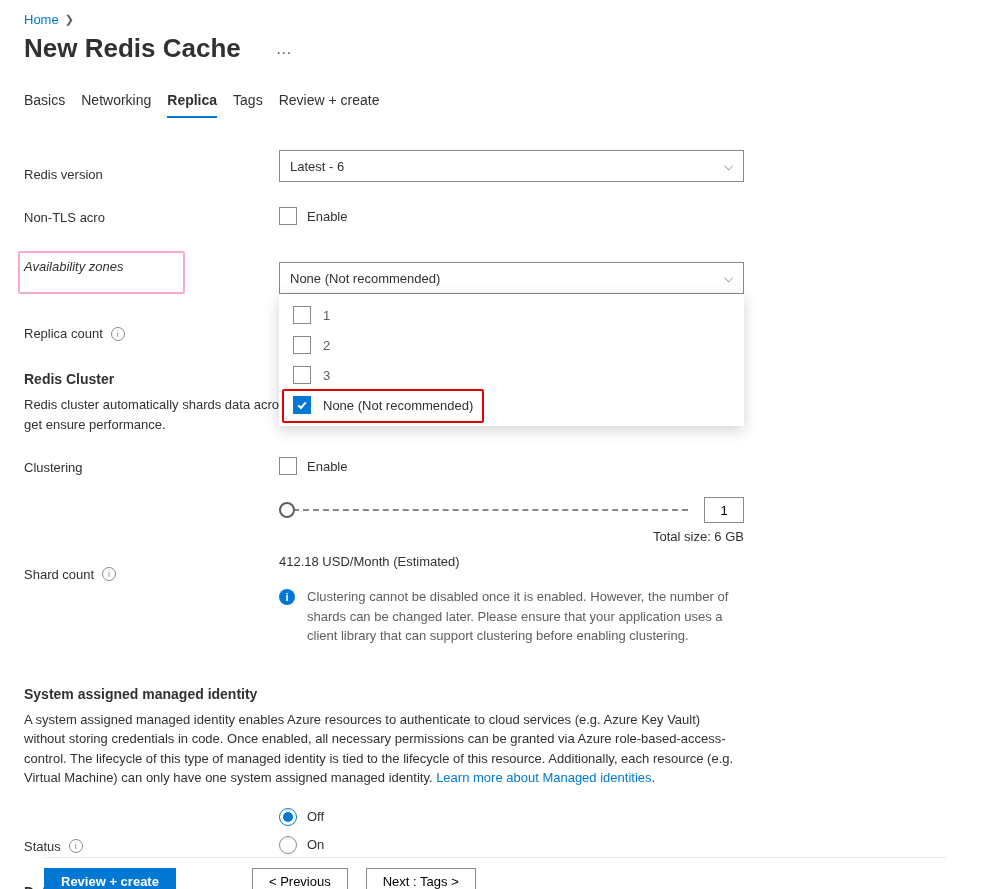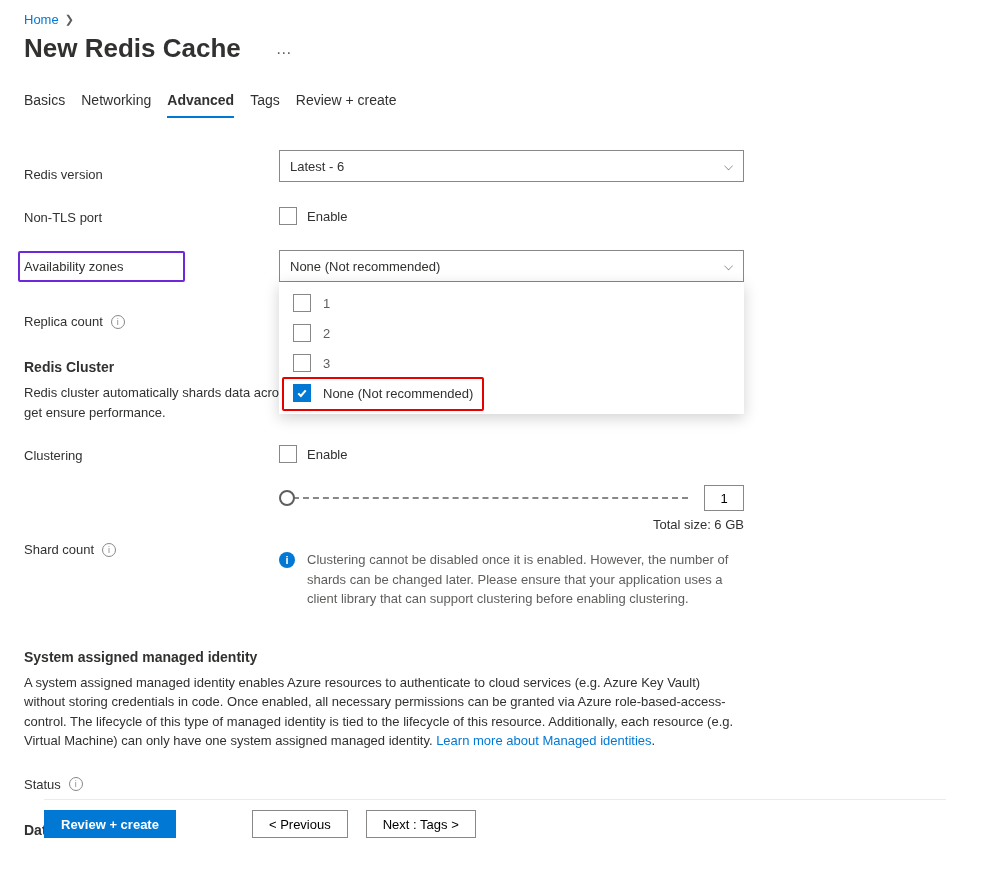--- a/index.html
+++ b/index.html
@@ -29,21 +29,21 @@
     .tab.active { font-weight: 600; border-bottom: 2px solid #0078d4; }
 
     
     .form-area { }
     .form-row { display: flex; align-items: flex-end; margin-bottom: 22px; }
     .form-label-col { width: 255px; flex-shrink:0; color: #323130; font-size: 13px; display: flex; align-items: center; gap: 8px; padding-top: 6px;}
     .form-field-col { flex: 1; position: relative; }
     .info-circle { width: 14px; height: 14px; border: 1px solid #8a8886; border-radius: 50%; display: inline-flex; align-items:center; justify-content:center; font-size: 9px; color: #8a8886; }
 
     
-    .hl-red { border: 2px solid #6d28d9; border-radius: 2px; padding: 6px 60px 6px 4px; margin-left: -6px; display:inline-block; }
+    .hl-red { border: 2px solid #f9a8d4; border-radius: 2px; padding: 6px 60px 18px 4px; margin-left: -6px; display:inline-block;font-style:italic; }
 
     
     .select-box { position: relative; width: 465px; border: 1px solid #8a8886; height: 32px; display: flex; align-items: center; padding: 0 32px 0 10px; font-size: 13px; background: #fff; cursor: pointer; }
     .select-box .chev { position: absolute; right: 10px; top: 50%; transform: translateY(-50%); font-size: 12px; color: #605e5c; }
 
     
     .chk-row { display: flex; align-items: center; gap: 10px; }
     .chk { width: 18px; height: 18px; border: 1px solid #8a8886; display: inline-flex; align-items:center; justify-content:center; background:#fff; cursor:pointer; flex-shrink:0; }
     .chk.checked { background: #0078d4; border-color: #0078d4; color: #fff; }
     .chk.checked svg { width: 12px; height: 12px; fill: none; stroke: #fff; stroke-width: 2.8; }
@@ -107,42 +107,42 @@
 </div>
 
 <div class="title-row">
   <h1>New Redis Cache</h1>
   <span class="more">…</span>
 </div>
 
 <div class="tabs">
   <div class="tab">Basics</div>
   <div class="tab">Networking</div>
-  <div class="tab active">Advanced</div>
+  <div class="tab active">Replica</div>
   <div class="tab">Tags</div>
   <div class="tab">Review + create</div>
 </div>
 
 <div class="form-area">
 
   <div class="form-row">
     <div class="form-label-col">
       <span>Redis version</span>
     </div>
     <div class="form-field-col">
       <div class="select-box">
         <span>Latest - 6</span>
         <span class="chev">⌵</span>
       </div>
     </div>
   </div>
 
   <div class="form-row">
     <div class="form-label-col">
-      <span>Non-TLS port</span>
+      <span>Non-TLS acro</span>
     </div>
     <div class="form-field-col">
       <div class="chk-row">
         <span class="chk"></span>
         <span>Enable</span>
       </div>
     </div>
   </div>
 
   <div class="form-row" style="margin-bottom: 26px;">
@@ -214,37 +214,50 @@
     </div>
     <div class="form-field-col">
       <div class="slider-wrap">
         <div class="slider-track">
           <div class="slider-dashes"></div>
           <div class="slider-thumb"></div>
         </div>
         <input class="shard-input" value="1" style="">
       </div>
       <div class="total-size">Total size: 6 GB</div>
+      <div class="estimated">412.18 USD/Month (Estimated)</div>
       <div class="info-note">
         <span class="info-icon">i</span>
         <p>Clustering cannot be disabled once it is enabled. However, the number of shards can be changed later. Please ensure that your application uses a client library that can support clustering before enabling clustering.</p>
       </div>
     </div>
   </div>
 
   <div class="section-heading" style="margin-top:40px;">System assigned managed identity</div>
   <div class="section-desc">
     <span>A system assigned managed identity enables Azure resources to authenticate to cloud services (e.g. Azure Key Vault) without storing credentials in code. Once enabled, all necessary permissions can be granted via Azure role-based-access-control. The lifecycle of this type of managed identity is tied to the lifecycle of this resource. Additionally, each resource (e.g. Virtual Machine) can only have one system assigned managed identity. </span>
     <a href="#">Learn more about Managed identities</a><span>.</span>
   </div>
 
   <div class="form-row" style="margin-bottom:30px;">
     <div class="form-label-col">
       <span>Status</span>
       <span class="info-circle">i</span>
+    </div>
+    <div class="form-field-col">
+      <div class="radio-group">
+        <div class="radio-row">
+          <span class="radio checked"></span>
+          <span>Off</span>
+        </div>
+        <div class="radio-row">
+          <span class="radio"></span>
+          <span>On</span>
+        </div>
+      </div>
     </div>
   </div>
 
   <div class="section-heading">Data Persistence</div>
 
 </div>
 
 <div class="footer">
   <button class="btn primary">Review + create</button>
   <div class="footer-spacer"></div>

